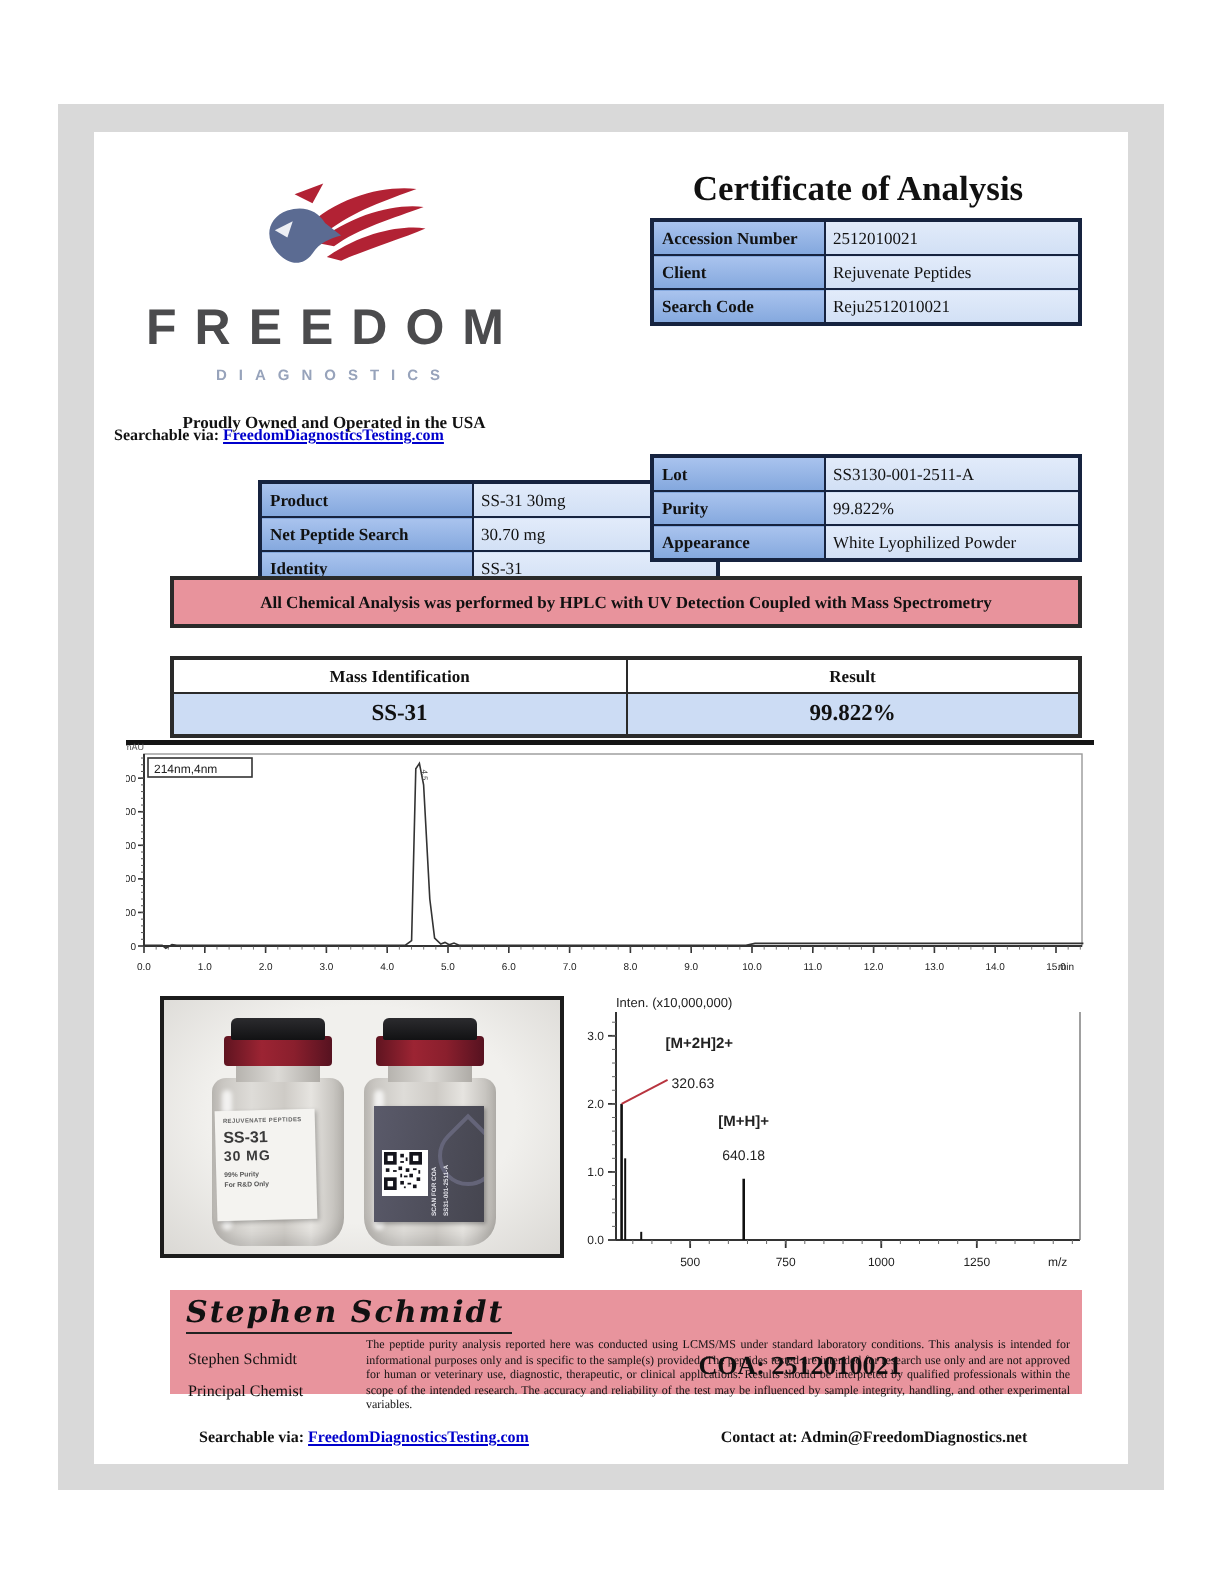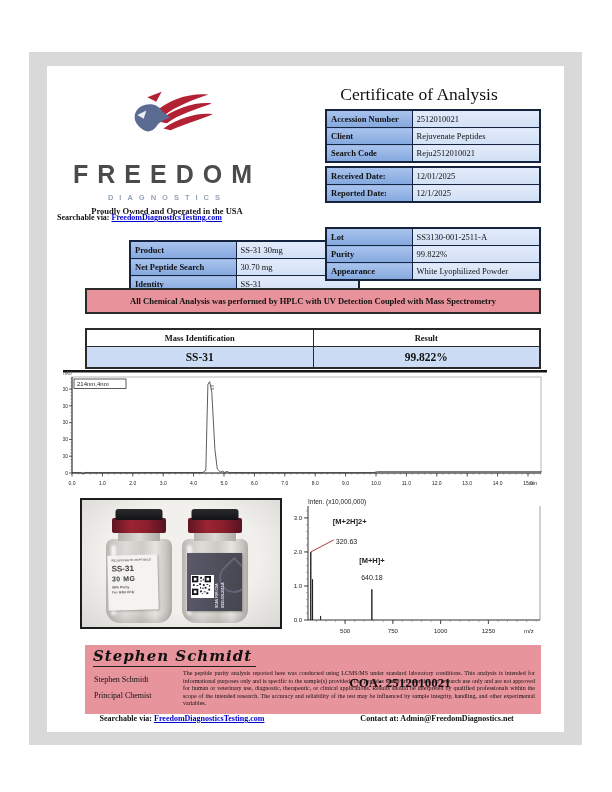--- a/index.html
+++ b/index.html
@@ -5,30 +5,30 @@
   html,body{margin:0;padding:0;}
   body{width:612px;height:792px;background:#ffffff;position:relative;overflow:hidden;
        font-family:"Liberation Serif", serif;color:#111;}
   .mat{position:absolute;left:29px;top:52px;width:553px;height:693px;background:#d9d9d9;}
   .page{position:absolute;left:47px;top:66px;width:517px;height:666px;background:#ffffff;}
 
   
   .logo-block{position:absolute;left:25px;top:24px;width:190px;text-align:center;}
   .eagle{display:block;margin:0 auto;width:96px;height:52px;}
   .logo-main{font-family:"Liberation Sans", sans-serif;font-size:25px;font-weight:700;
-             letter-spacing:9px;color:#4b4b4d;margin-top:18px;white-space:nowrap;}
+             letter-spacing:9px;color:#4b4b4d;margin-top:8px;white-space:nowrap;}
   .logo-sub{font-family:"Liberation Sans", sans-serif;font-size:7.5px;font-weight:700;
             letter-spacing:6px;color:#97a3bb;margin-top:4px;}
   .tagline{position:absolute;left:15px;top:140px;width:210px;text-align:center;
            font-size:8.5px;font-weight:700;}
   .search-line{position:absolute;left:10px;top:147px;font-size:8px;font-weight:700;white-space:nowrap;}
   a.link{color:#0000cc;text-decoration:underline;}
 
-  .doc-title{position:absolute;left:248px;top:18px;width:248px;text-align:center;
-             font-size:17.5px;font-weight:400;}
+  .doc-title{position:absolute;left:258px;top:18px;width:248px;text-align:center;
+             font-size:17.5px;font-weight:700;}
 
   
   table.kv{border-collapse:collapse;position:absolute;table-layout:fixed;}
   table.kv td{border:1px solid #16233f;font-size:8.5px;padding:2px 4px;height:12px;
               overflow:hidden;white-space:nowrap;}
   table.kv td.k{font-weight:700;background:linear-gradient(180deg,#a9c3ee,#84a8de);}
   table.kv td.v{background:linear-gradient(180deg,#e2ebfa,#d2e0f5);}
   table.kv{border:2px solid #16233f;}
   .t-accession{left:278px;top:43px;width:216px;}
   .t-dates{left:278px;top:100px;width:216px;}
@@ -76,21 +76,21 @@
         background:linear-gradient(100deg,#5a5a6a,#45454f);box-shadow:1px 1px 2px rgba(0,0,0,.3);
         overflow:hidden;}
   .qr{position:absolute;left:4px;top:22px;width:21px;height:21px;background:#fff;padding:1px;}
   .bl-text{position:absolute;left:28px;top:3px;height:52px;writing-mode:vertical-rl;
         transform:rotate(180deg);font-family:"Liberation Sans", sans-serif;font-size:3.2px;
         font-weight:700;color:#e3e3ea;line-height:1.8;}
   .drop-logo{position:absolute;right:-7px;top:10px;width:26px;height:26px;border:2.5px solid #6b6b82;
         border-radius:0 50% 50% 50%;transform:rotate(45deg);opacity:.8;}
 
   
-  .sigbox{position:absolute;left:38px;top:579px;width:456px;height:69px;background:#e8949d;}
+  .sigbox{position:absolute;left:38px;top:579px;width:456px;height:52px;background:#e8949d;}
   .sig-script{position:absolute;left:8px;top:2px;font-family:"DejaVu Serif", serif;
         font-style:italic;font-weight:700;font-size:15px;letter-spacing:1px;
         border-bottom:1.5px solid #222;padding:0 4px 1px 0;}
   .sig-name{position:absolute;left:9px;top:30px;font-size:8px;}
   .sig-title{position:absolute;left:9px;top:46px;font-size:8px;}
   .coa{position:absolute;left:180px;top:4px;width:270px;text-align:center;
        font-size:13px;font-weight:700;margin-top:26px;}
   .disclaimer{position:absolute;left:98px;top:25px;width:352px;font-size:6px;line-height:1.25;
        text-align:justify;}
 
@@ -138,36 +138,20 @@
           <td class="k">Client</td>
         <td class="v">Rejuvenate Peptides</td>
         </tr>
     <tr>
           <td class="k">Search Code</td>
         <td class="v">Reju2512010021</td>
         </tr>
   </tbody>
     </table>
 
-  <table class="kv t-dates">
-    <colgroup>
-        <col style="width:86px">
-        <col>
-      </colgroup>
-    <tbody>
-        <tr>
-          <td class="k">Received Date:</td>
-        <td class="v">12/01/2025</td>
-        </tr>
-    <tr>
-          <td class="k">Reported Date:</td>
-        <td class="v">12/1/2025</td>
-        </tr>
-  </tbody>
-    </table>
 
   <table class="kv t-product">
     <colgroup>
         <col style="width:106px">
         <col>
       </colgroup>
     <tbody>
         <tr>
           <td class="k">Product</td>
         <td class="v">SS-31 30mg</td>

